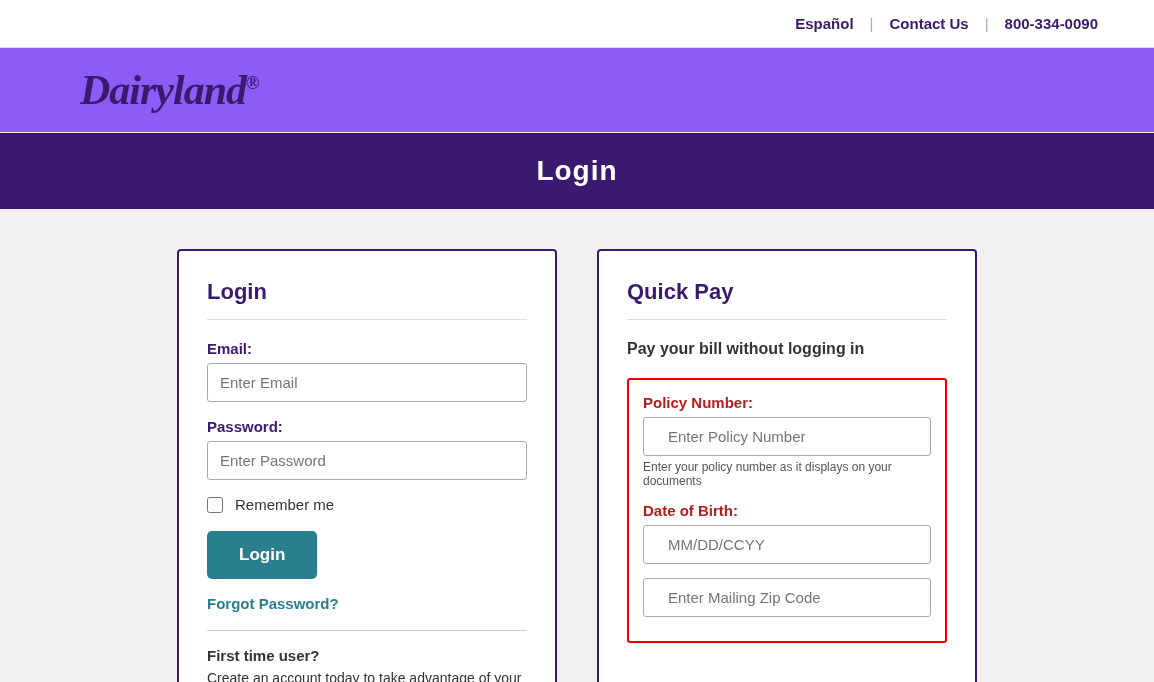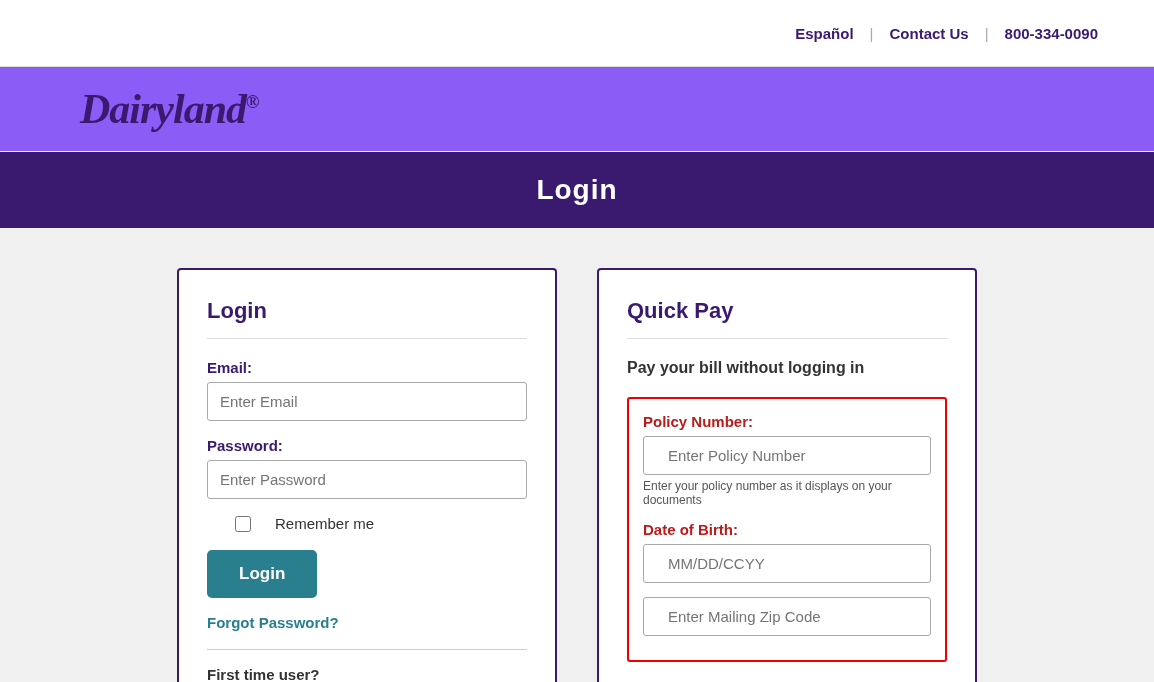--- a/index.html
+++ b/index.html
@@ -6,21 +6,21 @@
     body { font-family: Arial, sans-serif; background: #f5f5f5; color: #333; }
 
     
     .top-nav {
       background: #fff;
       border-bottom: 1px solid #ddd;
       display: flex;
       justify-content: flex-end;
       align-items: center;
       padding: 0 40px;
-      height: 67px;
+      height: 48px;
     }
     .top-nav a, .top-nav span {
       color: #3a1a6e;
       font-weight: bold;
       font-size: 15px;
       text-decoration: none;
       padding: 0 16px;
       cursor: pointer;
     }
     .top-nav .divider {
@@ -107,25 +107,24 @@
       border: 1px solid #aaa;
       border-radius: 3px;
       font-size: 15px;
       color: #555;
       outline: none;
     }
 
     .remember-me {
       display: flex;
       align-items: center;
-      gap: 24px;
+      gap: 12px;
       margin-bottom: 18px;
       color: #333;
       font-size: 15px;
-      margin-left: 28px;
     }
     .remember-me input[type="checkbox"] {
       width: 16px;
       height: 16px;
     }
 
     .login-btn {
       background: #2a7f8f;
       color: #fff;
       border: none;

